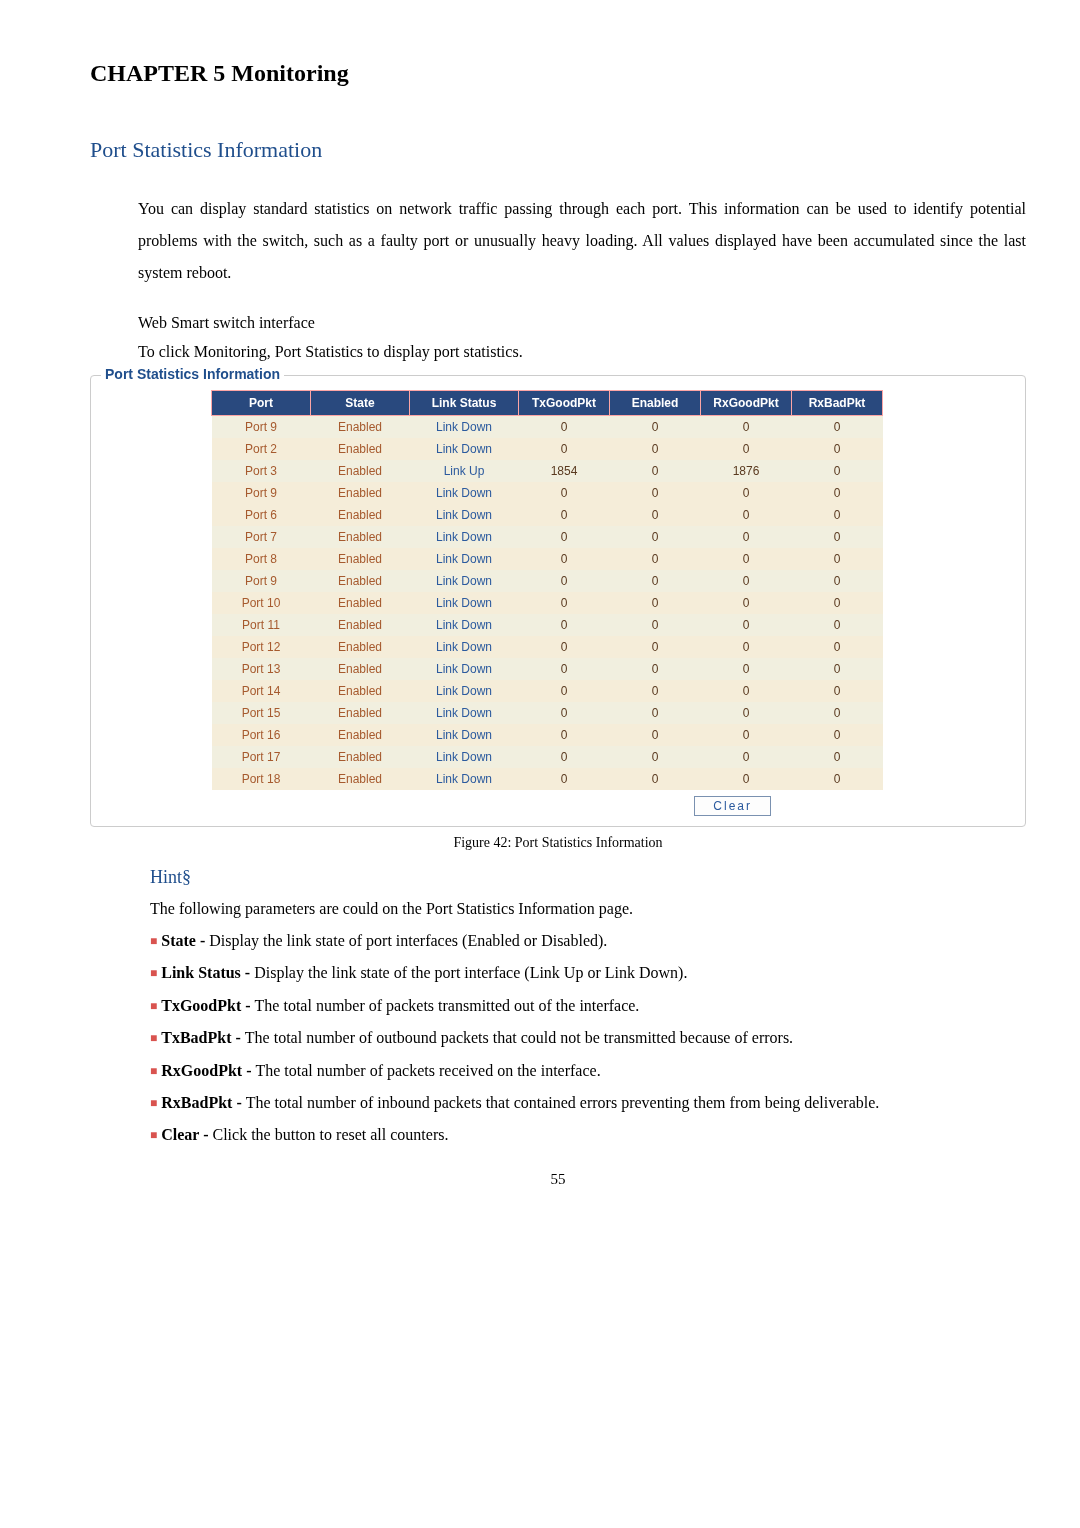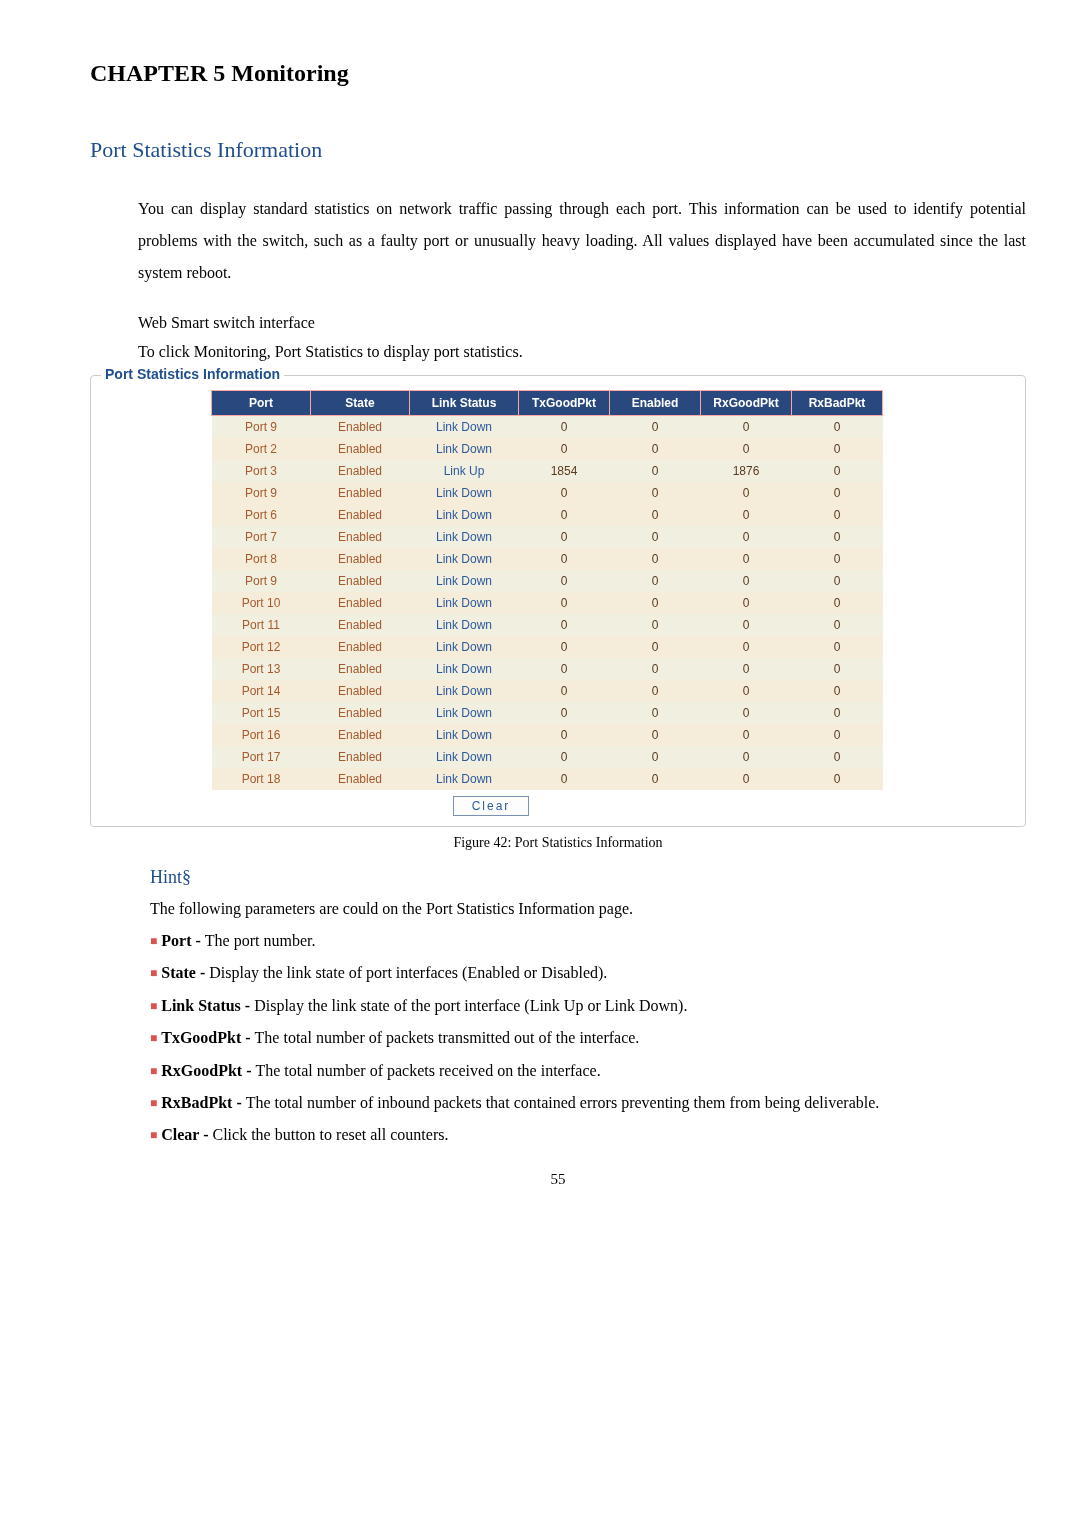--- a/index.html
+++ b/index.html
@@ -82,21 +82,21 @@
     }
     table.port-stats td.link-col {
       color: #2b5a9e;
     }
     table.port-stats td.num-col {
       color: #5a3a20;
     }
     tr.row-a { background: #f1efdf; }
     tr.row-b { background: #f5edd9; margin-left: 41px; }
     .clear-button-row {
-      text-align: center;
+      text-align: right;
       margin: 6px 0 0 120px;
     }
     .clear-button {
       display: inline-block;
       border: 1px solid #7a91b0;
       background: #fdfdfd;
       color: #2b5a9e;
       font-family: Arial, Helvetica, sans-serif;
       font-size: 12px;
       padding: 2px 18px;
@@ -335,24 +335,24 @@
     </div>
   </div>
 
   <div class="figure-caption">Figure 42: Port Statistics Information</div>
 
   <h3 class="hint">Hint§</h3>
 
   <div class="hint-body">
     <div>The following parameters are could on the Port Statistics Information page.</div>
     <div id="bullets">
-        <div class="bullet-line"><span class="sq">■</span><span class="bold">Port - </span><span>The port number.</span></div>
         <div class="bullet-line"><span class="sq">■</span><span class="bold">State - </span><span>Display the link state of port interfaces (Enabled or Disabled).</span></div>
         <div class="bullet-line"><span class="sq">■</span><span class="bold">Link Status - </span><span>Display the link state of the port interface (Link Up or Link Down).</span></div>
         <div class="bullet-line"><span class="sq">■</span><span class="bold">TxGoodPkt - </span><span>The total number of packets transmitted out of the interface.</span></div>
+        <div class="bullet-line"><span class="sq">■</span><span class="bold">TxBadPkt - </span><span>The total number of outbound packets that could not be transmitted because of errors.</span></div>
         <div class="bullet-line"><span class="sq">■</span><span class="bold">RxGoodPkt - </span><span>The total number of packets received on the interface.</span></div>
         <div class="bullet-line"><span class="sq">■</span><span class="bold">RxBadPkt - </span><span>The total number of inbound packets that contained errors preventing them from being deliverable.</span></div>
         <div class="bullet-line"><span class="sq">■</span><span class="bold">Clear - </span><span>Click the button to reset all counters.</span></div>
       </div>
   </div>
 
   <div class="page-number">55</div>
 
 </div>
 

